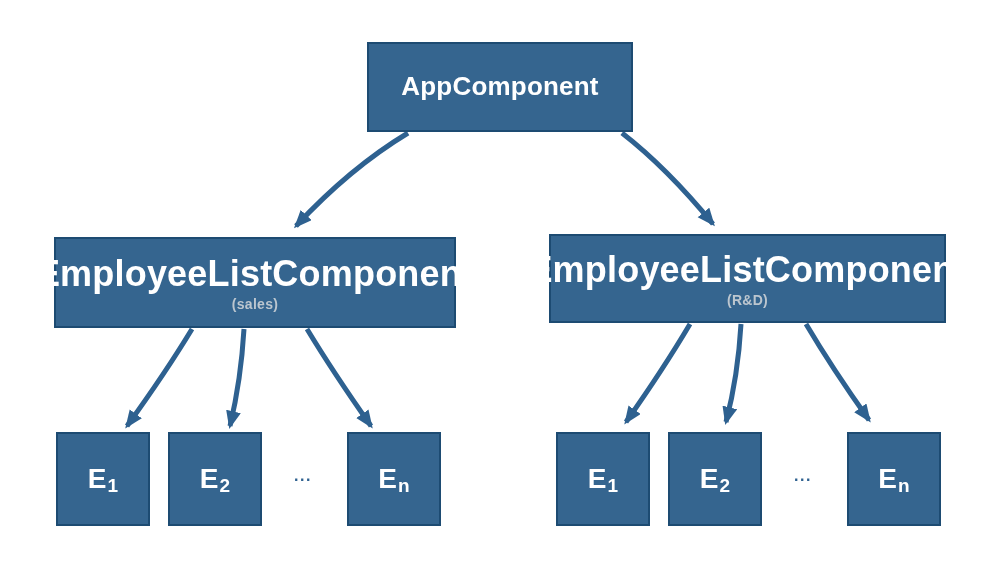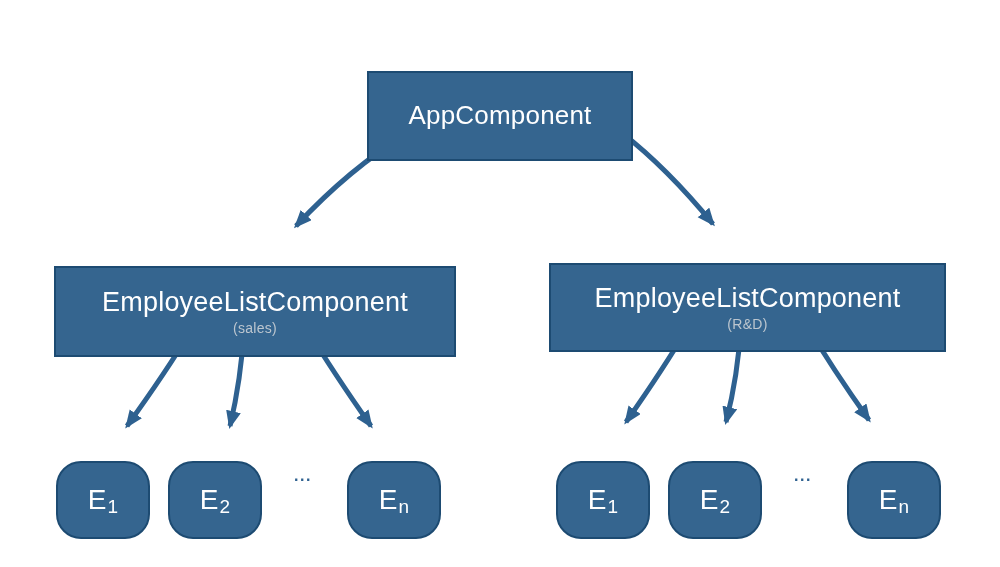--- a/index.html
+++ b/index.html
@@ -32,53 +32,51 @@
   .node {
     position: absolute;
     box-sizing: border-box;
     background: var(--box-fill, #35658F);
     border: 2px solid var(--box-border, #1D4B72);
     display: flex;
     flex-direction: column;
     align-items: center;
     justify-content: center;
     color: var(--label-color, #ffffff);
-    font-weight: normal;
+    font-weight: bold;
     text-align: center;
-    margin-top: 29px;
   }
   .node-app {
     left: 367px; top: 42px;
     width: 266px; height: 90px;
   }
   .node-app .node-title { font-size: 26px; }
   .node-branch-left {
     left: 54px; top: 237px;
     width: 402px; height: 91px;
   }
   .node-branch-right {
     left: 549px; top: 234px;
     width: 397px; height: 89px;
   }
   .node-title {
-    font-size: 27px;
+    font-size: 36px;
     letter-spacing: 0.2px;
     line-height: 1.15;
   }
   .node-sub {
     font-size: 14px;
     color: var(--sublabel-color, #BCC6CF);
     margin-top: 1px;
     letter-spacing: 0.3px;
   }
   .node-leaf {
-    width: 94px; height: 78px;
+    width: 94px; height: 94px;
     top: 432px;
     font-size: 28px;
-    border-radius: 25px;
   }
   .leaf-l1 { left: 56px; }
   .leaf-l2 { left: 168px; }
   .leaf-l3 { left: 347px; }
   .leaf-r1 { left: 556px; }
   .leaf-r2 { left: 668px; }
   .leaf-r3 { left: 847px; }
   .leaf-sub {
     display: inline-block;
     font-size: 19px;

